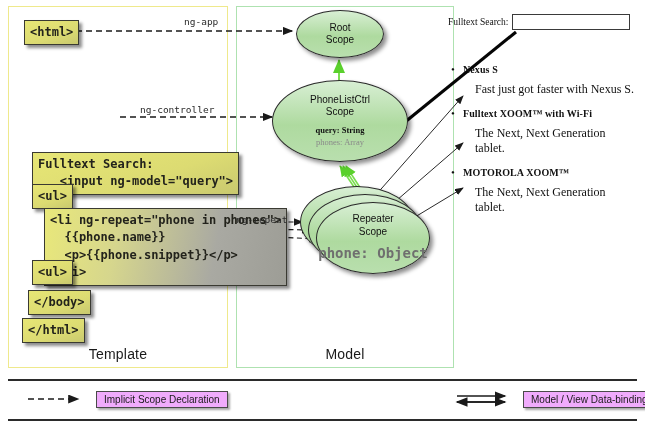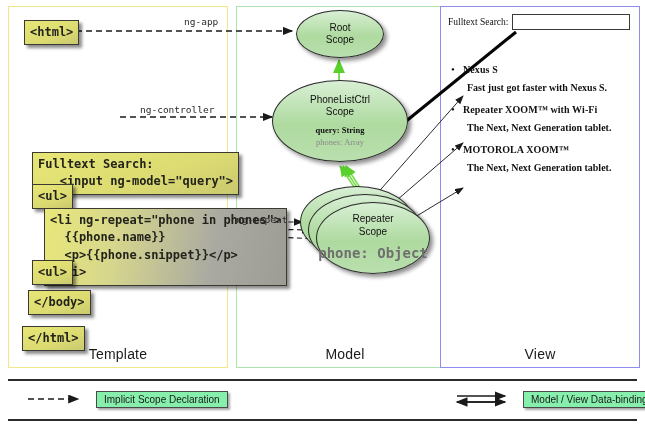--- a/index.html
+++ b/index.html
@@ -37,21 +37,21 @@
   .code-box.plain{
             background:linear-gradient(160deg,#e7e675 0%,#dcdb72 60%,#c9c96f 100%);}
 
   #b-html   {left:24px; top:20px;}
   #b-body   {left:32px; top:102px;}
   #b-search {left:32px; top:152px;}
   #b-ul1    {left:32px; top:184px;}
   #b-li     {left:44px; top:208px;}
   #b-ul2    {left:32px; top:260px;}
   #b-bodyend{left:28px; top:290px;}
-  #b-htmlend{left:22px; top:326px;}
+  #b-htmlend{left:22px; top:318px;}
 
   
   .scope{position:absolute;z-index:8;border-radius:50%;
          border:1.5px solid #2b2b2b;
          background:linear-gradient(180deg,#d8efd4 0%,#aeda9f 55%,#b9dfae 100%);
          box-shadow:3px 3px 4px rgba(0,0,0,.45);
          display:flex;flex-direction:column;align-items:center;
          justify-content:center;text-align:center;
          font-size:10px;color:#111;line-height:1.25;}
   #s-root{left:296px;top:10px;width:86px;height:46px;}
@@ -69,53 +69,50 @@
 
   
   #view-inner{position:absolute;left:448px;top:14px;width:186px;height:230px;z-index:8;
               font-family:"Liberation Serif","DejaVu Serif",serif;color:#111;}
   .view-search-row{display:flex;align-items:center;gap:4px;font-size:9.5px;}
   .view-input{width:112px;height:12px;border:1px solid #3a3a3a;background:#fff;}
   .view-list{margin:34px 0 0 0;padding:0;list-style:none;}
   .view-list li{position:relative;padding-left:15px;margin-bottom:3px;}
   .view-bullet::before{content:"\2022";position:absolute;left:3px;top:-1px;font-size:11px;}
   .vtitle{font-size:10px;font-weight:bold;letter-spacing:.1px;}
-  .vsnippet{font-size:10px;margin:7px 0 11px 4px;font-weight:bold;}
+  .vsnippet{font-size:12px;margin:7px 0 11px 12px;}
 
   
   #legend{position:absolute;left:8px;top:379px;width:629px;height:38px;z-index:8;
           border-top:2px solid #2b2b2b;border-bottom:2px solid #2b2b2b;}
   .legend-item{position:absolute;top:9px;display:flex;align-items:center;gap:8px;}
   #lg-1{left:18px;}
   #lg-2{left:235px;}
   #lg-3{left:445px;}
-  .legend-box{border:1.5px solid #4a4a4a;background:#86efac;
+  .legend-box{border:1.5px solid #4a4a4a;background:#f0abfc;
               box-shadow:2px 2px 2px rgba(0,0,0,.35);
               font-size:10px;color:#1a1a1a;padding:2px 7px;white-space:nowrap;}
   .legend-glyph{width:62px;height:18px;}
 
   .lbl{position:absolute;z-index:9;font-family:"DejaVu Sans Mono","Liberation Mono",monospace;
        font-size:9.5px;color:#2a2a2a;background:transparent;}
   #lbl-ngapp{left:184px;top:16px;}
   #lbl-ngctrl{left:140px;top:104px;}
   #lbl-ngrepeat{left:236px;top:214px;}
 </style>
 </head>
 <body>
 
 <div id="stage">
 
   <div class="column" id="col-template">
     <div class="column-label">Template</div>
   </div>
   <div class="column" id="col-model">
     <div class="column-label">Model</div>
-  </div>
-  <div class="column" id="col-view">
-    <div class="column-label">View</div>
   </div>
 
   <svg id="wires" viewBox="0 0 645 425" xmlns="http://www.w3.org/2000/svg">
     <defs>
       <marker id="ah-black" markerWidth="9" markerHeight="9" refX="7" refY="3.2" orient="auto" markerUnits="strokeWidth">
         <path d="M0,0 L8,3.2 L0,6.4 z" fill="#1a1a1a"></path>
       </marker>
       <marker id="ah-green" markerWidth="8" markerHeight="8" refX="6.5" refY="3" orient="auto" markerUnits="strokeWidth">
         <path d="M0,0 L7,3 L0,6 z" fill="#5ad02c"></path>
       </marker>
@@ -206,21 +203,21 @@
       <input class="view-input" type="text" placeholder="" style="">
     </div>
     <ul class="view-list">
       <li>
         <span class="view-bullet"></span>
         <div class="vtitle">Nexus S</div>
         <div class="vsnippet">Fast just got faster with Nexus S.</div>
       </li>
       <li>
         <span class="view-bullet"></span>
-        <div class="vtitle">Repeater XOOM™  with Wi-Fi</div>
+        <div class="vtitle">Fulltext XOOM™  with Wi-Fi</div>
         <div class="vsnippet">The Next, Next Generation tablet.</div>
       </li>
       <li>
         <span class="view-bullet"></span>
         <div class="vtitle">MOTOROLA XOOM™</div>
         <div class="vsnippet">The Next, Next Generation tablet.</div>
       </li>
     </ul>
   </div>
 

